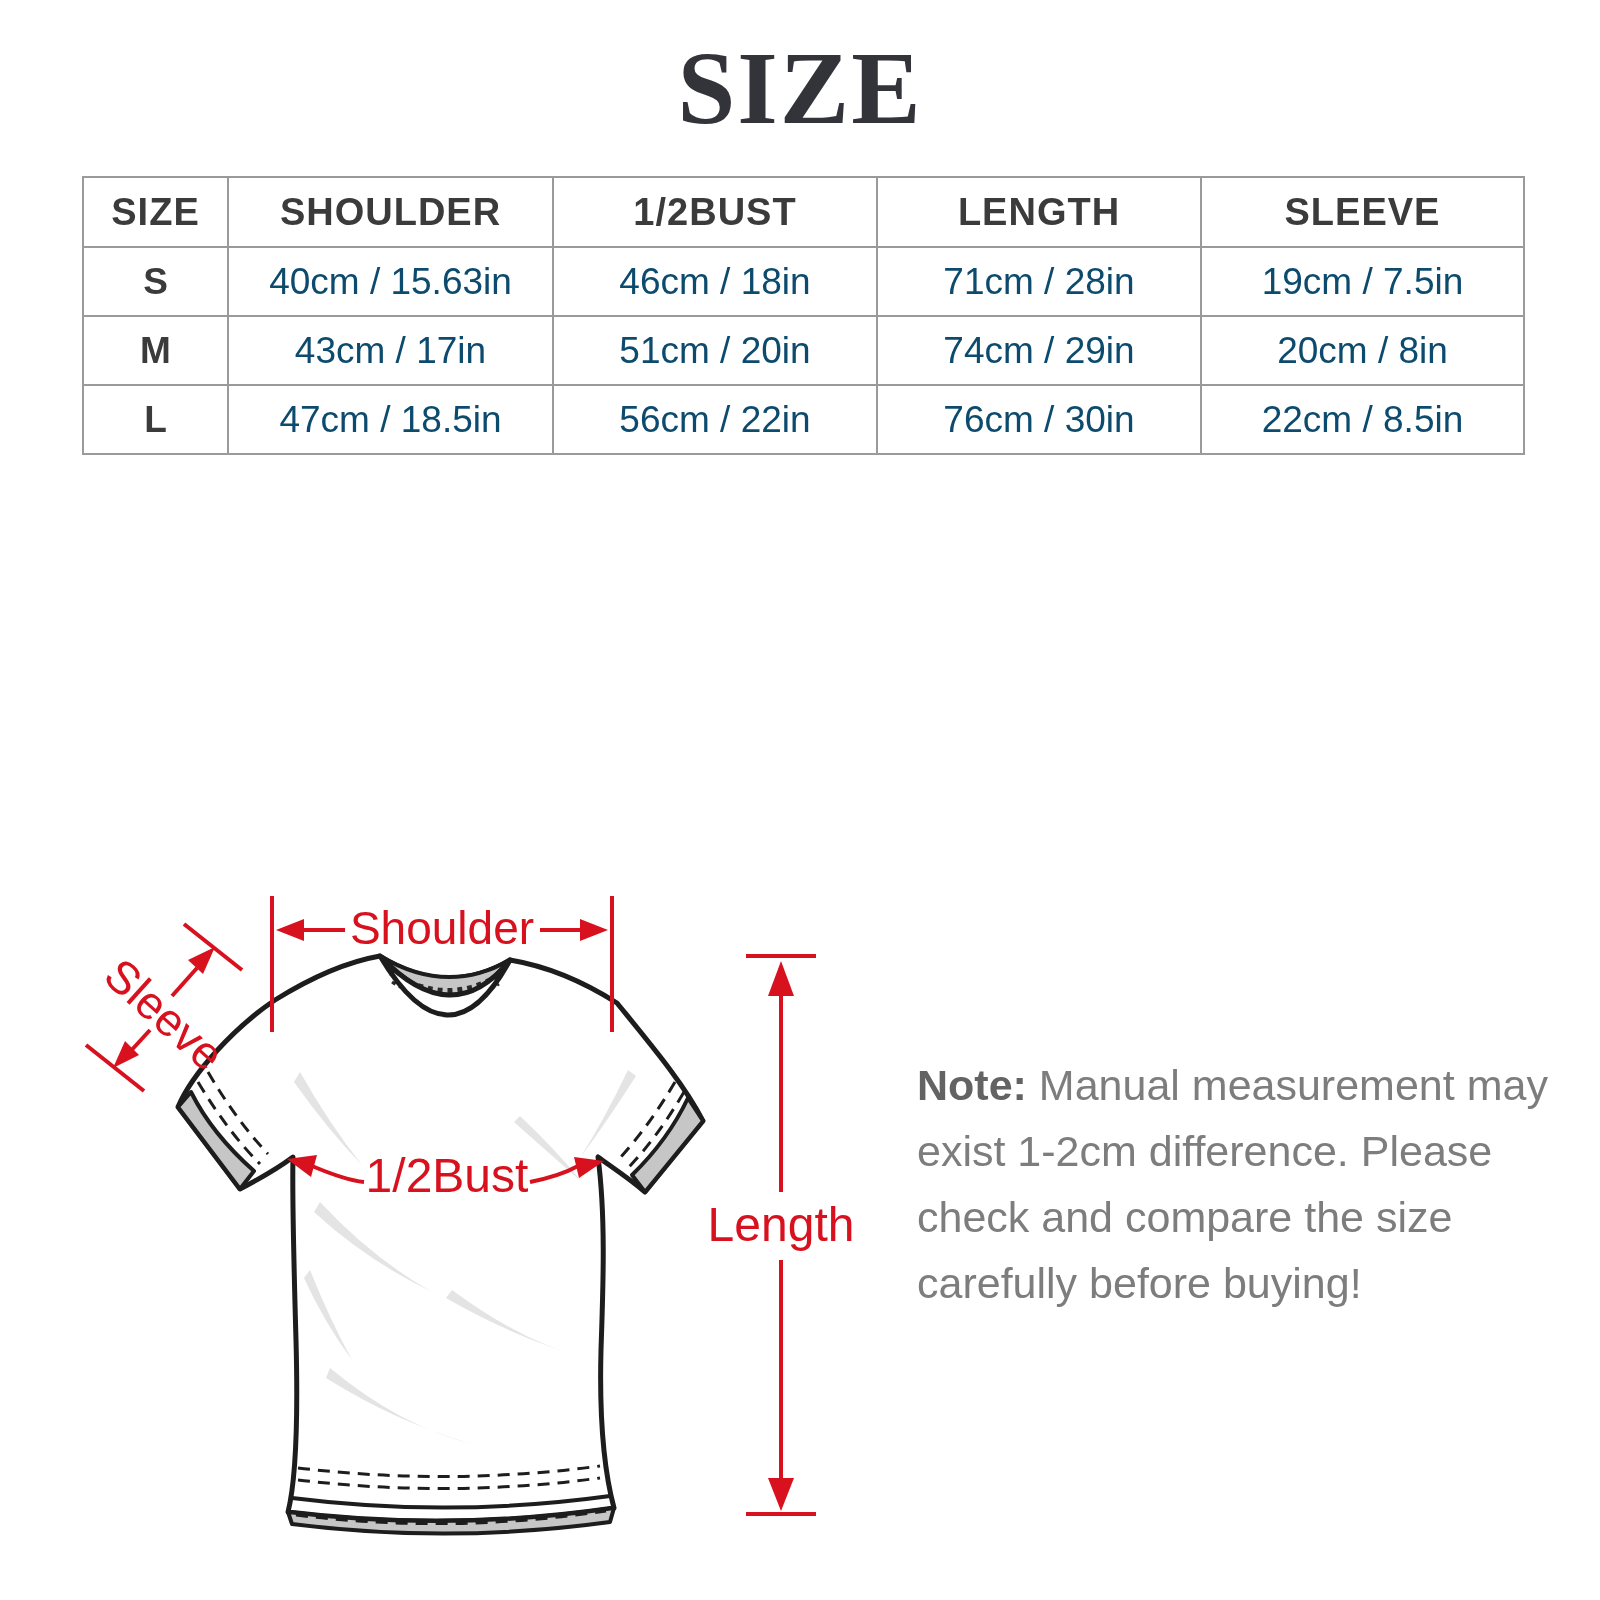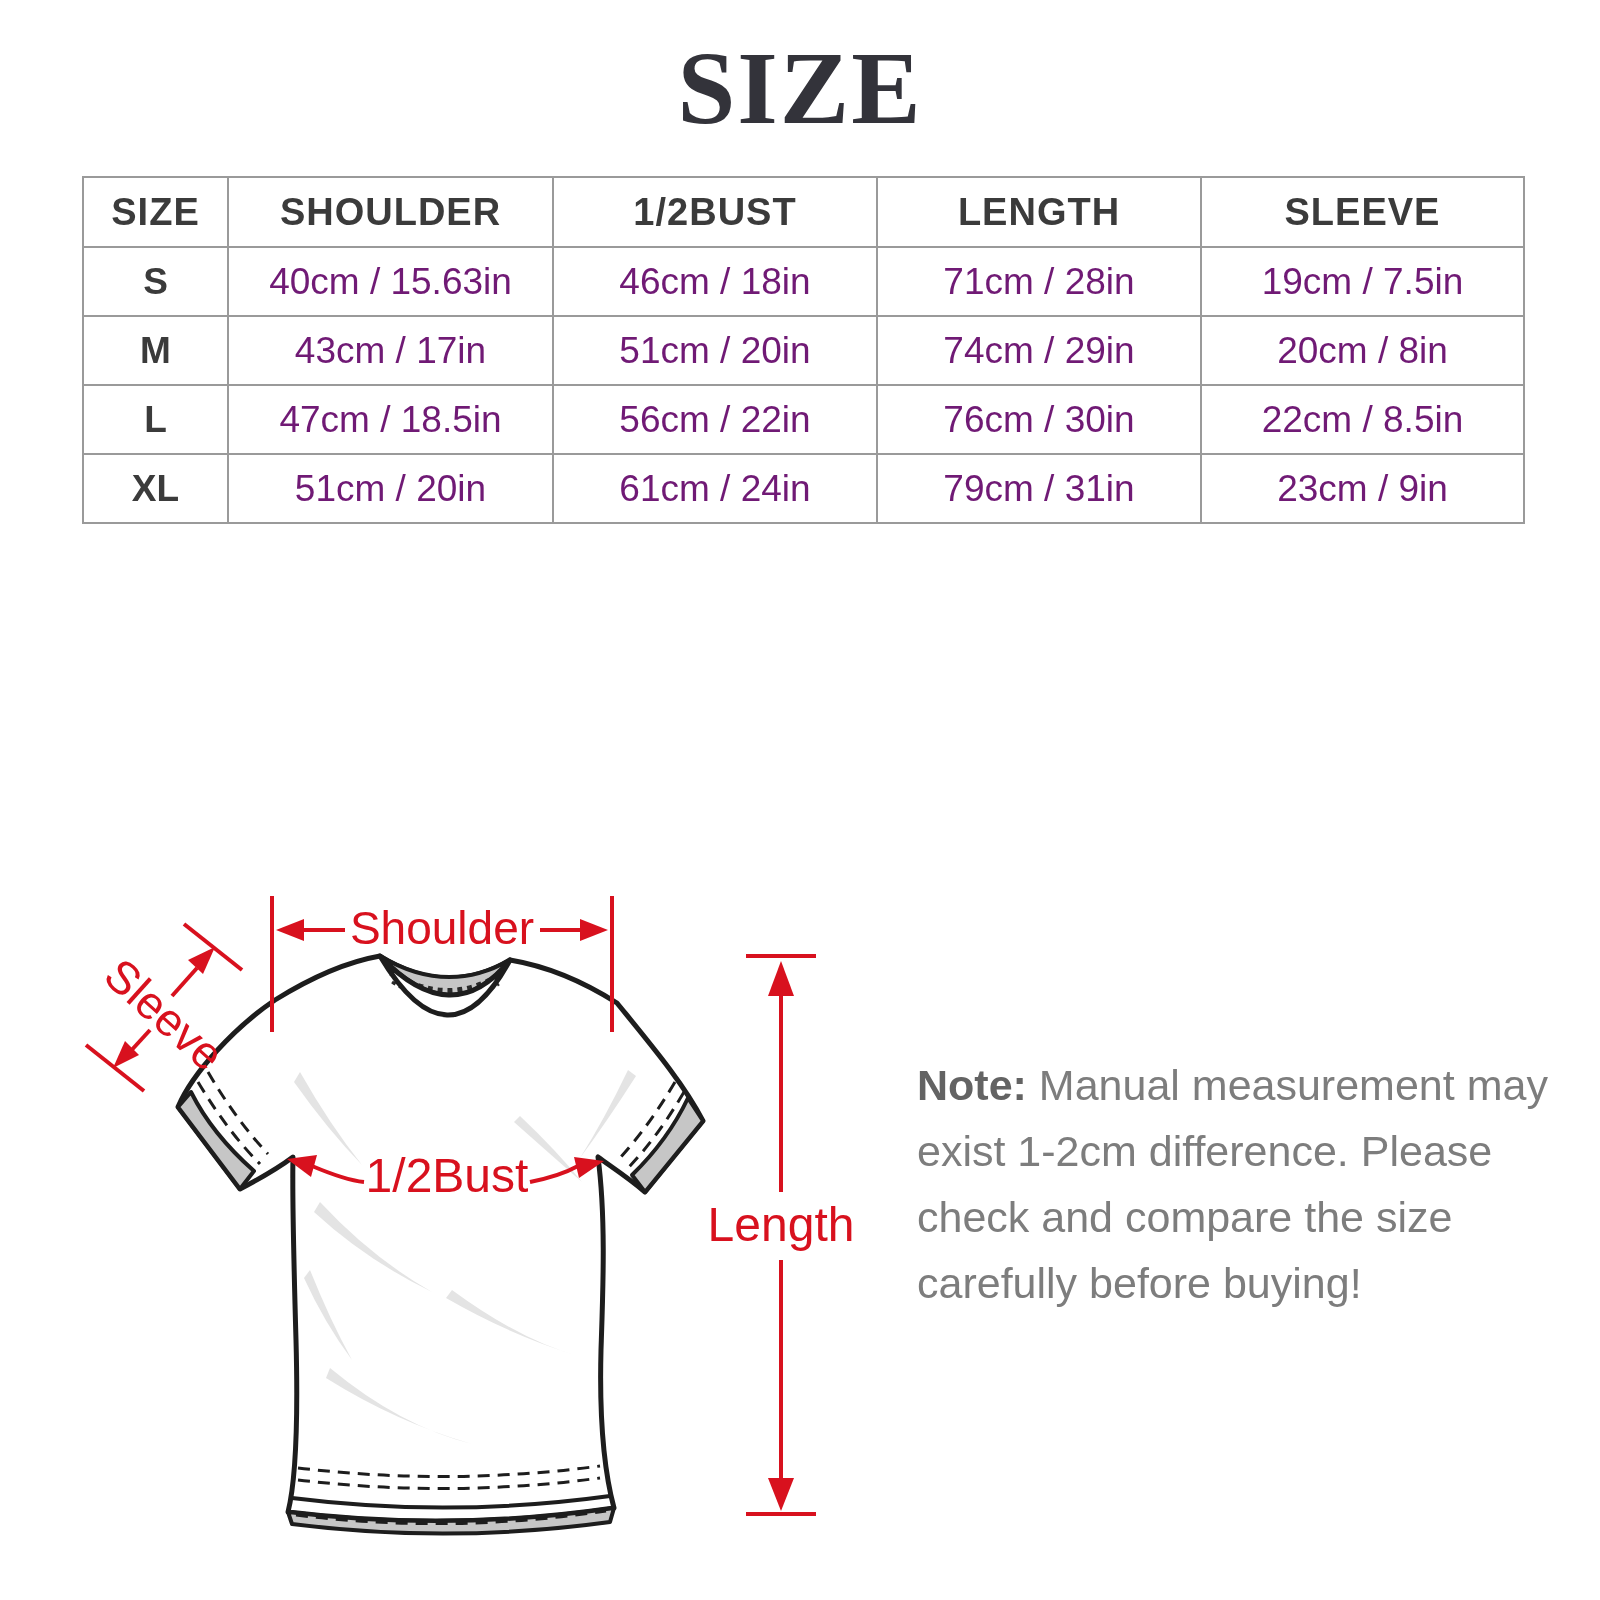--- a/index.html
+++ b/index.html
@@ -15,21 +15,21 @@
   }
   .size-table{
     position:absolute;left:82px;top:176px;width:1441px;
     border-collapse:collapse;table-layout:fixed;background:#fff;
   }
   .size-table th,.size-table td{
     border:2px solid #9a9a9a;text-align:center;vertical-align:middle;padding:0;
     overflow:hidden;white-space:nowrap;
   }
   .size-table th{height:68px;font-size:38px;font-weight:bold;color:#3b3b3b;letter-spacing:1px;}
-  .size-table td{height:67px;font-size:37px;color:#701a75;}
+  .size-table td{height:67px;font-size:37px;color:#0c4a6e;}
   .size-table td.size-col{font-weight:bold;color:#3b3b3b;}
   .diagram{position:absolute;left:0;top:820px;width:1600px;height:780px;}
   .note{
     position:absolute;left:885px;top:1052px;width:645px;
     font-size:43px;line-height:66px;color:#7d7d7d;margin-left:32px;
   }
   .note .note-label{font-weight:bold;color:#636363;}
   
   .outline{fill:#ffffff;stroke:#1d1d1d;stroke-width:5;stroke-linejoin:round;}
   .grayfill{fill:#c6c6c6;stroke:#1d1d1d;stroke-width:4;stroke-linejoin:round;}
@@ -78,27 +78,20 @@
         <td>51cm / 20in</td>
         <td>74cm / 29in</td>
         <td>20cm / 8in</td>
       </tr>
       <tr>
         <td class="size-col">L</td>
         <td>47cm / 18.5in</td>
         <td>56cm / 22in</td>
         <td>76cm / 30in</td>
         <td>22cm / 8.5in</td>
-      </tr>
-      <tr>
-        <td class="size-col">XL</td>
-        <td>51cm / 20in</td>
-        <td>61cm / 24in</td>
-        <td>79cm / 31in</td>
-        <td>23cm / 9in</td>
       </tr>
     </tbody>
 </table>
 
 <svg class="diagram" viewBox="0 0 1600 780" xmlns="http://www.w3.org/2000/svg">
 
   <g>
     <path class="outline" d="
       M275,180
       C312,157 346,142 380,136

